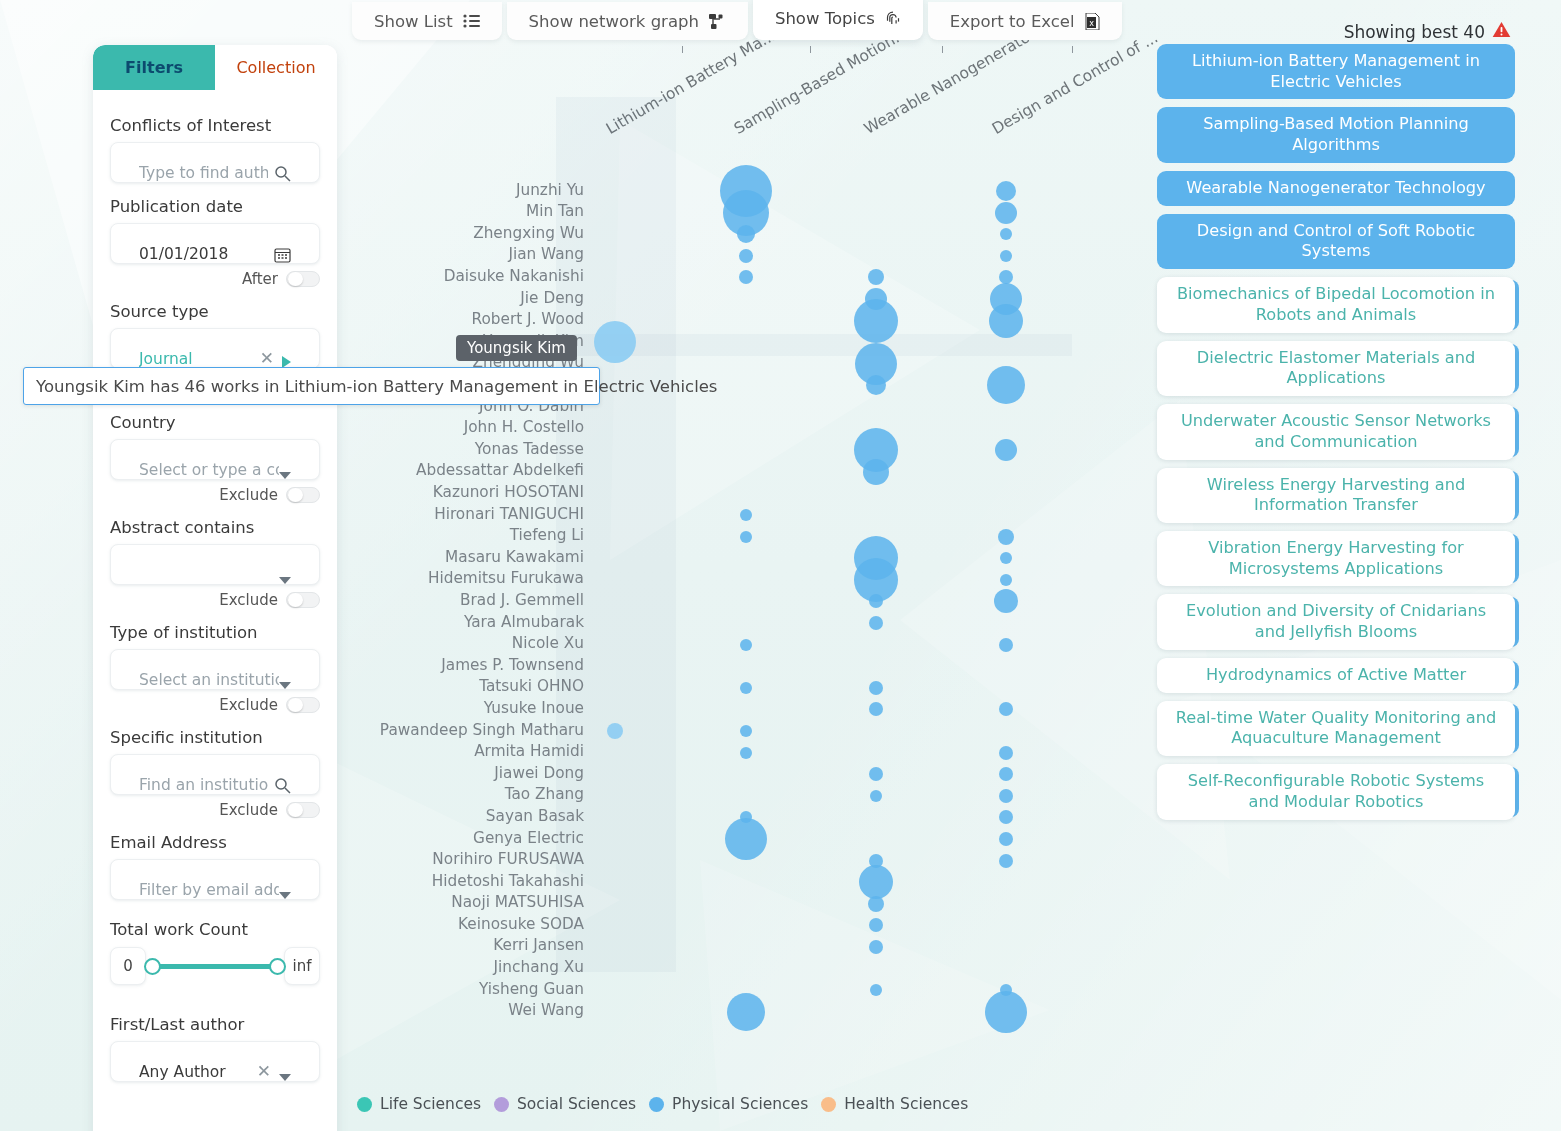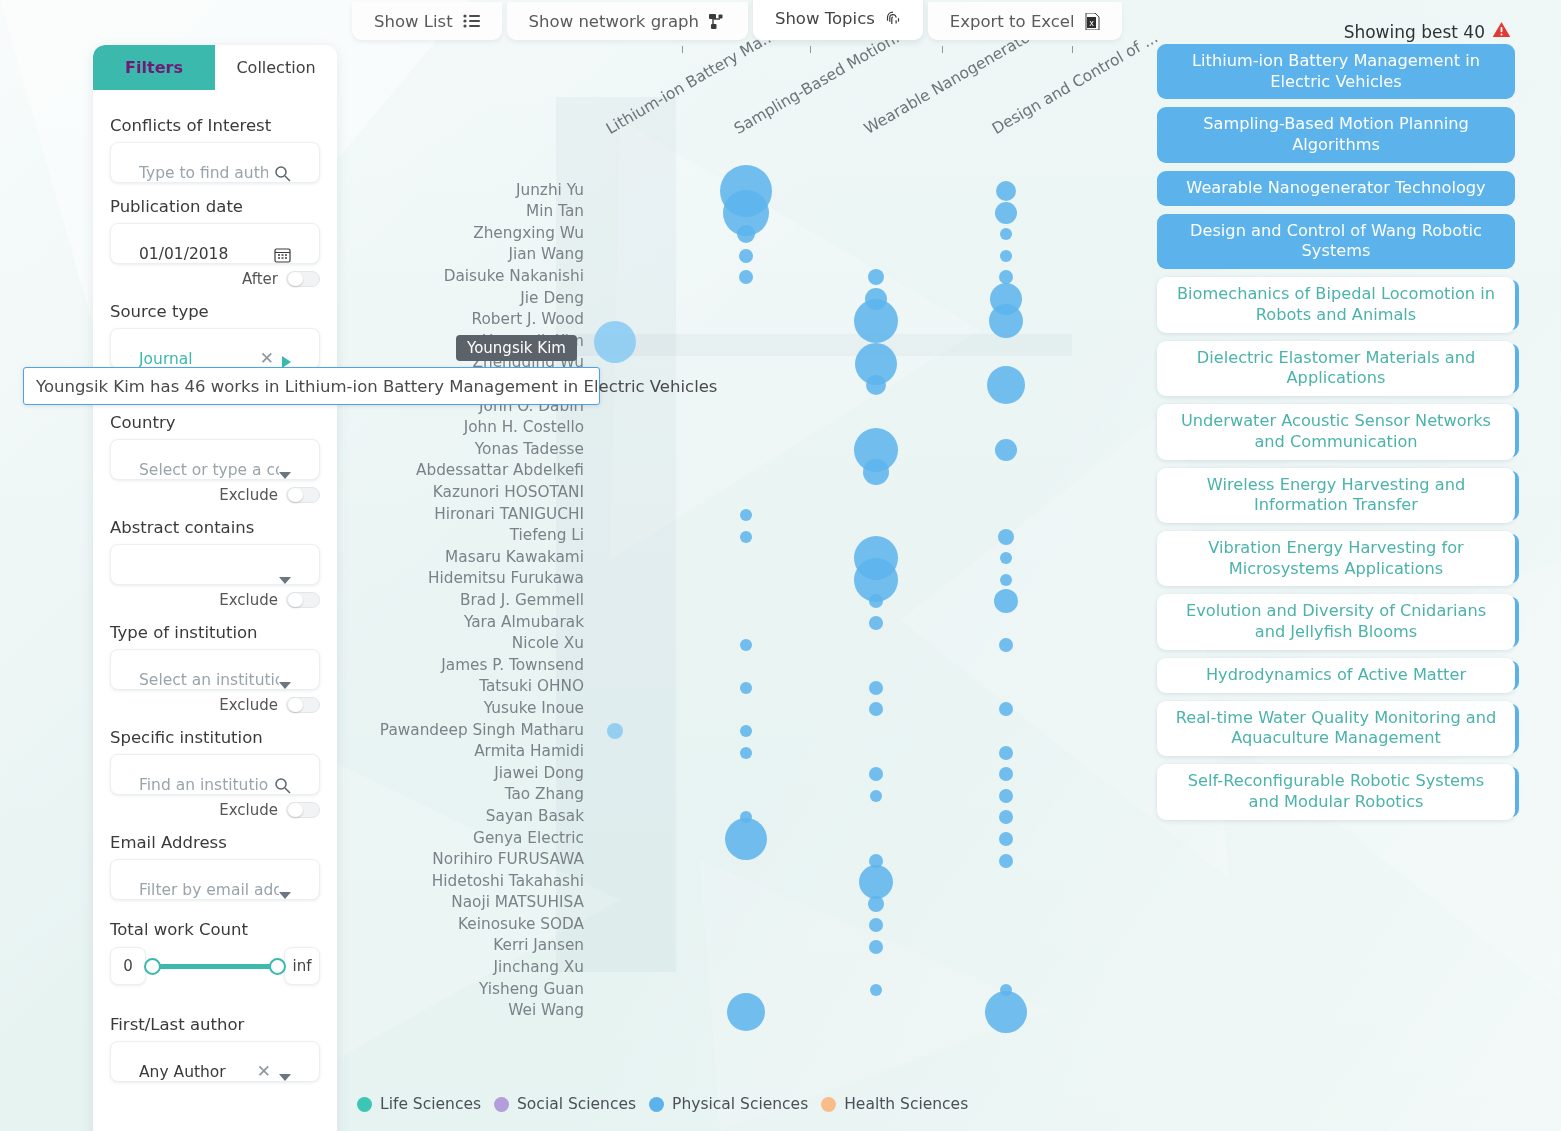--- a/index.html
+++ b/index.html
@@ -54,22 +54,22 @@
     border-radius: 12px 12px 0 0;
     box-shadow: 0 3px 12px rgba(120,140,150,0.18);
     z-index: 4;
     overflow: hidden;
   }
   .filters-tabs { display: flex; height: 45px; }
   .ftab {
     flex: 1; display: flex; align-items: center; justify-content: center;
     font-size: 16px; cursor: pointer;
   }
-  .ftab.sel { background: #3bb9ad; color: #701a75; font-weight: bold; border-radius: 12px 0 0 0; }
-  .ftab.unsel { background: #fff; color: #404040; }
+  .ftab.sel { background: #3bb9ad; color: #0c4a6e; font-weight: bold; border-radius: 12px 0 0 0; }
+  .ftab.unsel { background: #fff; color: #c2410c; }
 
   .fbody { padding: 12px 17px 0 17px; }
   .flabel {
     font-size: 16.5px; color: #3a3a3a;
     margin: 14px 0 7px 0;
   }
   .finput {
     height: 41px; width: 100%;
     background: #fff;
     border: 1px solid #eceff1;
@@ -572,21 +572,21 @@
       <div class="chip sel">
         <span>Lithium-ion Battery Management in Electric Vehicles</span>
       </div>
       <div class="chip sel">
         <span>Sampling-Based Motion Planning Algorithms</span>
       </div>
       <div class="chip sel">
         <span>Wearable Nanogenerator Technology</span>
       </div>
       <div class="chip sel">
-        <span>Design and Control of Wang Robotic Systems</span>
+        <span>Design and Control of Soft Robotic Systems</span>
       </div>
       <div class="chip unsel">
         <span>Biomechanics of Bipedal Locomotion in Robots and Animals</span>
       </div>
       <div class="chip unsel">
         <span>Dielectric Elastomer Materials and Applications</span>
       </div>
       <div class="chip unsel">
         <span>Underwater Acoustic Sensor Networks and Communication</span>
       </div>

